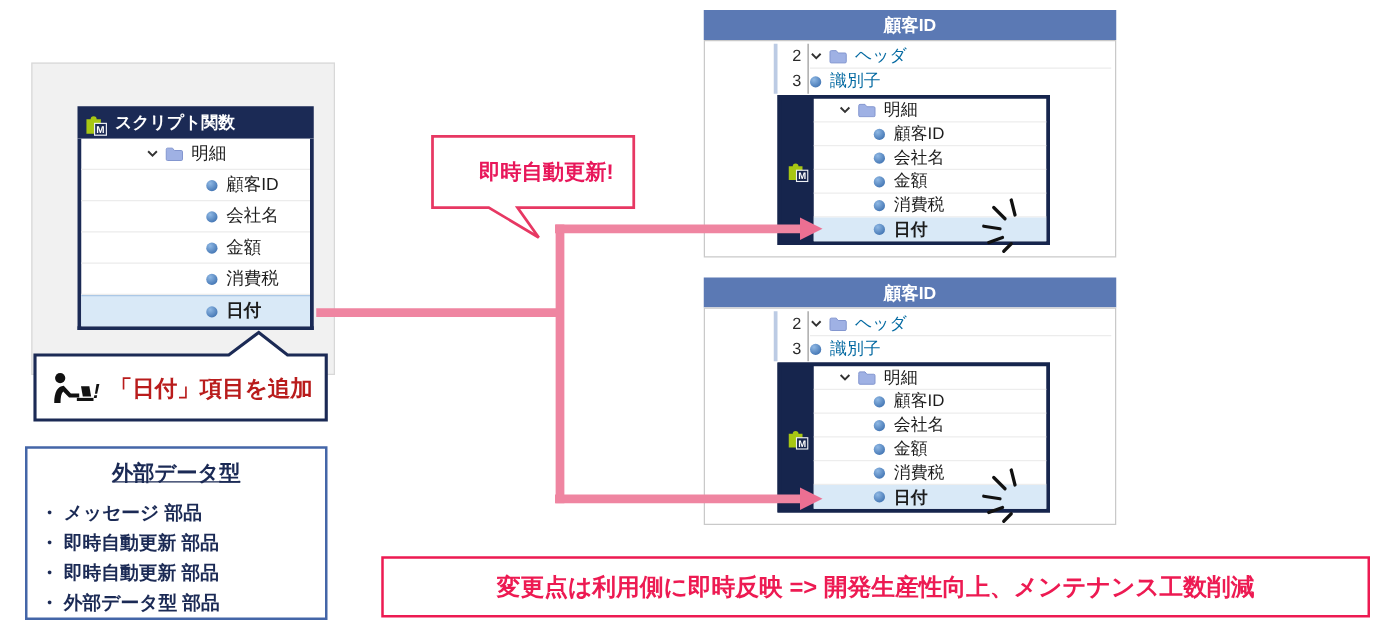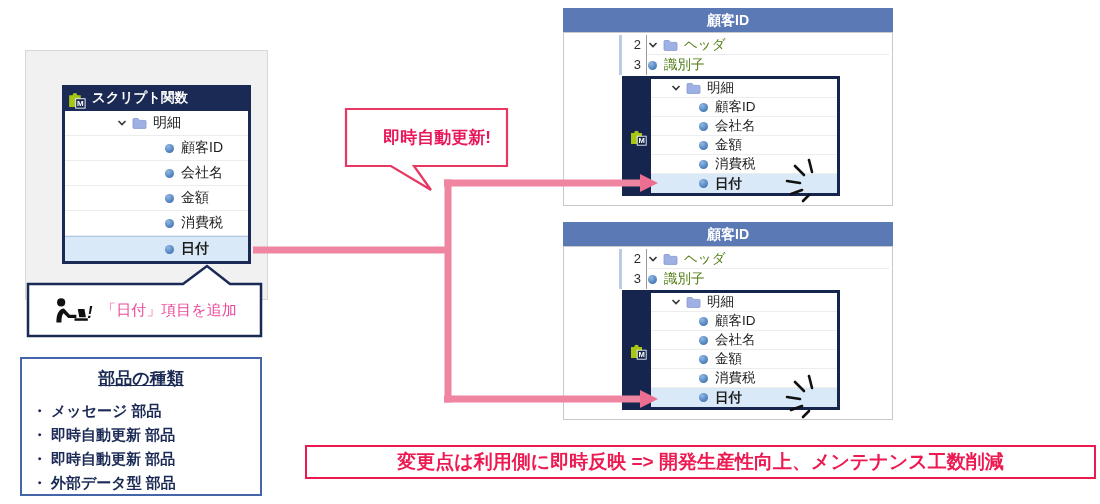--- a/index.html
+++ b/index.html
@@ -23,44 +23,44 @@
 
 
 .rp{position:absolute;left:563px;width:330px;z-index:2}
 .rp.a{top:8px}
 .rp.b{top:222px}
 .rp-header{height:24px;background:#5b79b4;color:#fff;font-weight:bold;font-size:14px;text-align:center;line-height:24px}
 .rp-body{position:relative;height:174px;background:#fff;border:1px solid #c9c9c9}
 .gutter{position:absolute;left:55px;top:2px;width:28px;height:40px;border-right:1px solid #9a9a9a}
 .gutter:before{content:"";position:absolute;left:0;top:0;width:3px;height:100%;background:#bccbe4}
 .gnum{height:20px;line-height:20px;font-size:13px;color:#2a2a2a;text-align:right;padding-right:5px}
-.rrow{position:absolute;left:84px;right:3px;height:20px;display:flex;align-items:center;font-size:13.5px;color:#4d7c0f}
+.rrow{position:absolute;left:84px;right:3px;height:20px;display:flex;align-items:center;font-size:13.5px;color:#0369a1}
 .rrow.h1{top:2px;border-bottom:1px solid #ececec}
 .rrow.h2{top:22px;}
 .nbox{position:absolute;left:58px;top:43px;width:218px;height:120px;background:#16254d;border:3px solid #16254d;display:flex}
 .nb-side{width:26px;display:flex;align-items:center;justify-content:center;flex:0 0 auto}
 .nb-tree{flex:1;background:#fff}
 .nb-tree .trow{height:19px;font-size:13.5px;color:#1c1c1c;border-bottom:1px solid #ededed;display:flex;align-items:center}
 .nb-tree .folder{padding-left:20px}
 .nb-tree .item{padding-left:48px}
 .nb-tree .selected{background:#d9e9f7;font-weight:bold;border-bottom:none}
 
 
 .callout-content{position:absolute;left:28px;top:284px;width:235px;height:53px;z-index:6;display:flex;align-items:center;justify-content:center;gap:7px}
-.callout-text{font-size:15px;font-weight:normal;color:#ec4899;white-space:nowrap}
+.callout-text{font-size:18px;font-weight:bold;color:#b91c1c;white-space:nowrap}
 .bubble-text{position:absolute;left:346px;top:109px;width:182px;height:57px;z-index:6;display:flex;align-items:center;justify-content:center;font-size:17px;font-weight:bold;color:#e8175a;white-space:nowrap}
 
 
 .parts{position:absolute;left:20px;top:357px;width:242px;height:139px;border:2px solid #4466a8;background:#fff;z-index:2;padding-top:8px}
 .parts-title{text-align:center;font-size:17px;font-weight:bold;color:#1b2a55;text-decoration:underline;margin-bottom:9px}
 .parts ul{list-style:none;padding-left:10px}
 .parts li{font-size:15px;font-weight:bold;color:#1b2a55;line-height:24px;display:flex;gap:4px;white-space:nowrap}
 
 
-.banner{position:absolute;left:305px;top:445px;width:791px;height:34px;border:2.5px solid #ed1a52;background:#fff;z-index:2;display:flex;align-items:center;justify-content:center;font-size:19px;font-weight:bold;color:#ed1a52;white-space:nowrap}
+.banner{position:absolute;left:305px;top:445px;width:791px;height:49px;border:2.5px solid #ed1a52;background:#fff;z-index:2;display:flex;align-items:center;justify-content:center;font-size:19px;font-weight:bold;color:#ed1a52;white-space:nowrap}
 
 .overlay{position:absolute;left:0;top:0;z-index:5;pointer-events:none}
 </style>
 </head>
 <body>
 
 <div class="backdrop"></div>
 
 <div class="lp">
   <div class="lp-title">
@@ -224,21 +224,21 @@
         <div class="trow item selected">
             <span class="bullet"></span>
             <span>日付</span>
           </div>
       </div>
     </div>
   </div>
 </div>
 
 <div class="parts">
-  <div class="parts-title">部品の種類</div>
+  <div class="parts-title">外部データ型</div>
   <ul>
     <li>
         <span>・</span>
         <span>メッセージ 部品</span>
       </li>
     <li>
         <span>・</span>
         <span>即時自動更新 部品</span>
       </li>
     <li>

